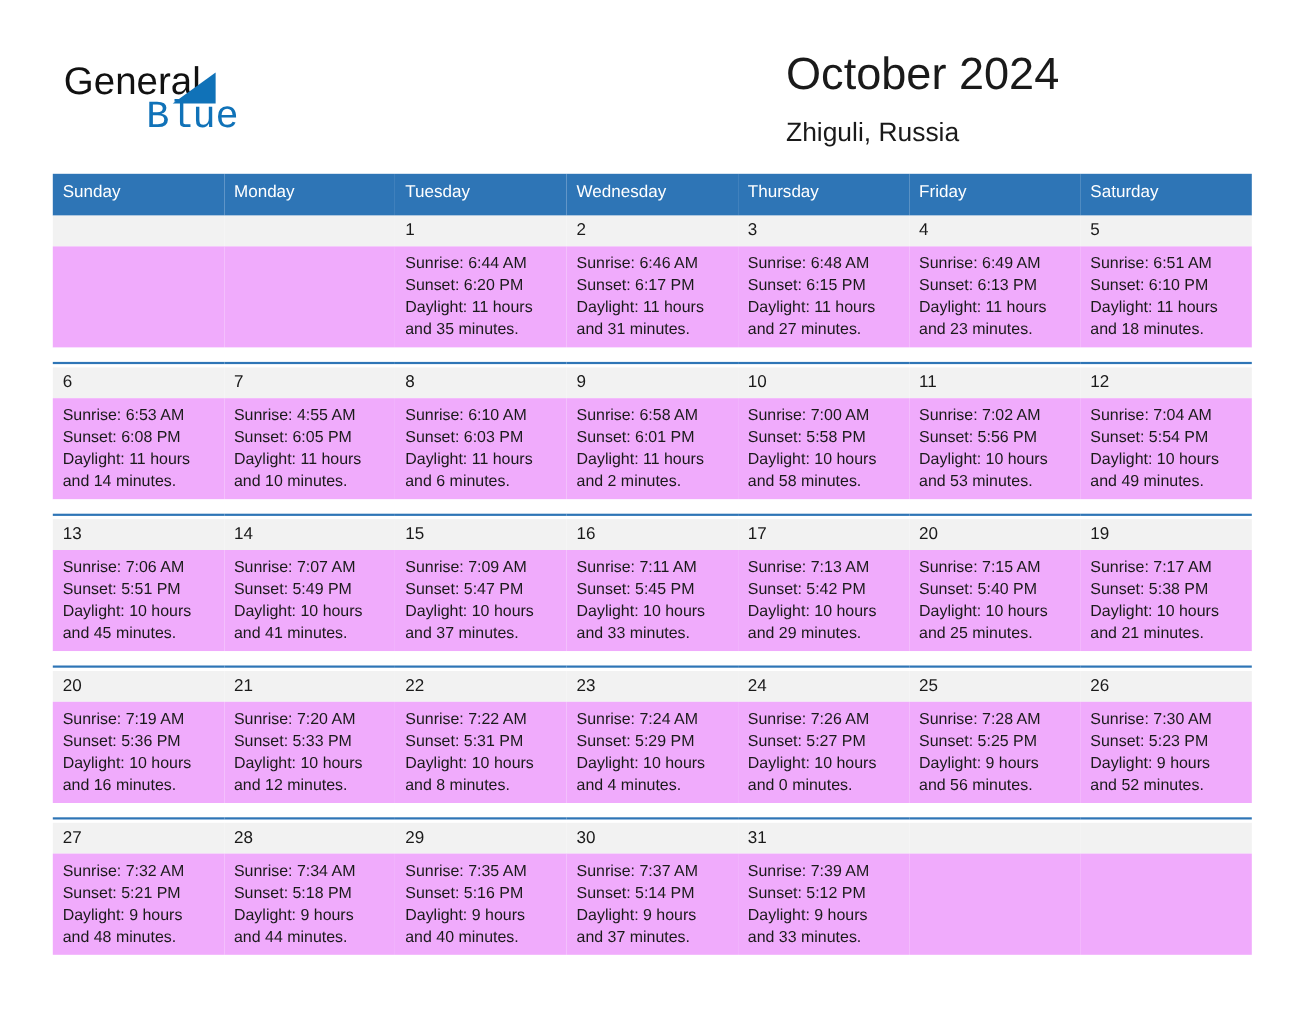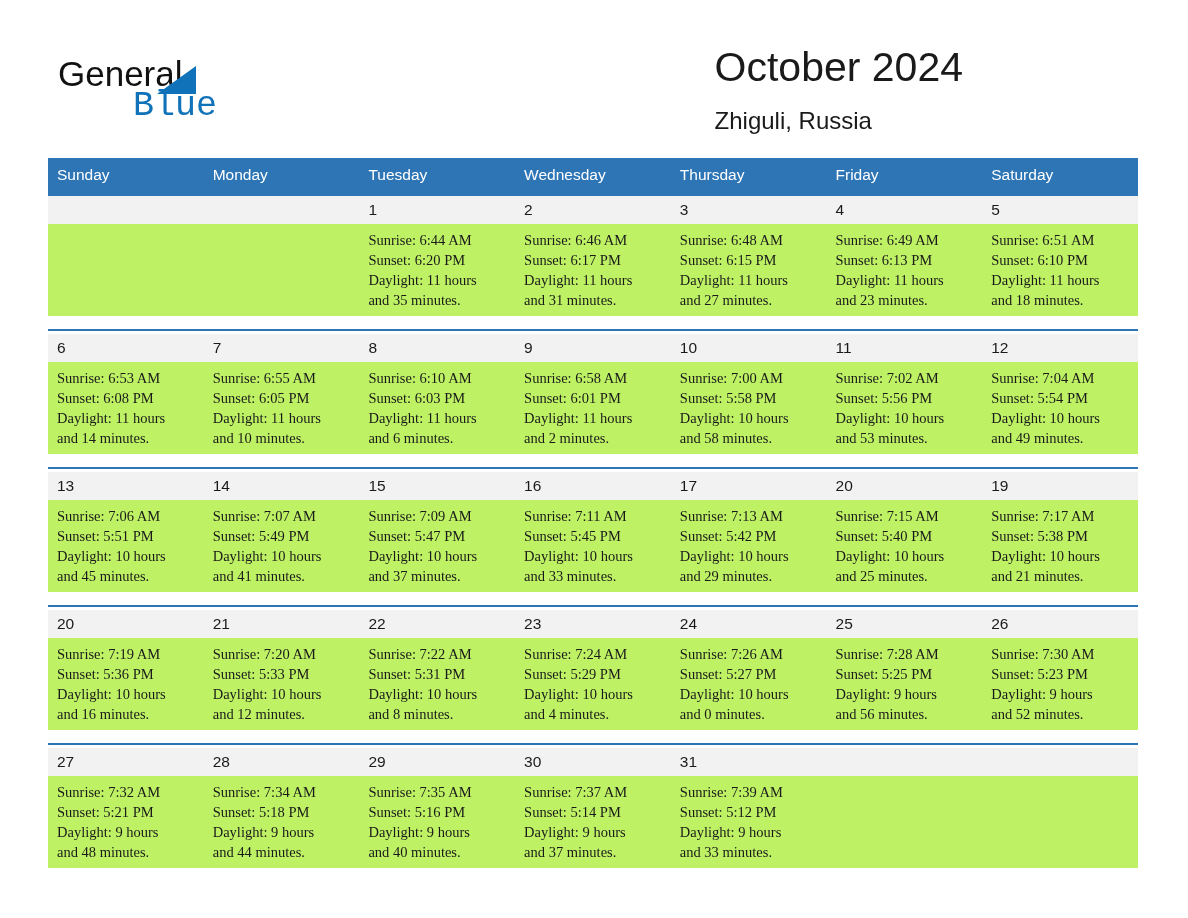--- a/index.html
+++ b/index.html
@@ -131,24 +131,23 @@
   .daynum {
     font-size: 15.5px;
     line-height: 28px;
     color: #1a1a1a;
     padding-left: 9px;
     display: block;
     height: 28px;
   }
 
   .detail-row td {
-    background: #bef264;
+    background: #f0abfc;
     padding: 6px 8px 4px 9px;
     height: 82px;
-    font-family: Liberation Serif, serif;
   }
   .detail {
     font-size: 14.5px;
     line-height: 20px;
     color: #1a1a1a;
   }
   .detail div {
     white-space: nowrap;
   }
 </style>
@@ -298,21 +297,21 @@
         <td>
             <div class="detail">
           <div>Sunrise: 6:53 AM</div>
           <div>Sunset: 6:08 PM</div>
           <div>Daylight: 11 hours</div>
           <div>and 14 minutes.</div>
         </div>
           </td>
         <td>
             <div class="detail">
-          <div>Sunrise: 6:55 AM</div>
+          <div>Sunrise: 4:55 AM</div>
           <div>Sunset: 6:05 PM</div>
           <div>Daylight: 11 hours</div>
           <div>and 10 minutes.</div>
         </div>
           </td>
         <td>
             <div class="detail">
           <div>Sunrise: 6:10 AM</div>
           <div>Sunset: 6:03 PM</div>
           <div>Daylight: 11 hours</div>

